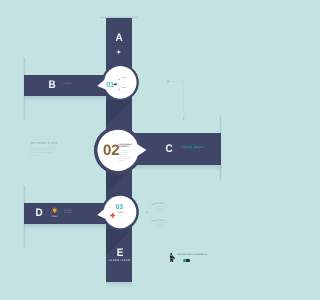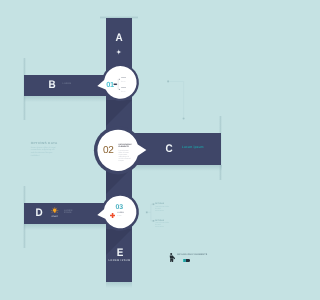--- a/index.html
+++ b/index.html
@@ -5,21 +5,21 @@
   html,body{margin:0;padding:0;}
   body{width:237px;height:300px;overflow:hidden;background:#c5e2e3;
        font-family:"Liberation Sans",sans-serif;-webkit-font-smoothing:antialiased;}
   #stage{position:relative;width:237px;height:300px;overflow:hidden;background:#c5e2e3;
          will-change:transform;transform:translateZ(0);}
   #art{position:absolute;left:0;top:0;}
   .ov{position:absolute;white-space:nowrap;-webkit-font-smoothing:antialiased;text-rendering:geometricPrecision;}
   .letter{color:#f0f5f8;font-weight:bold;font-size:11px;line-height:11px;transform:scaleX(0.9);transform-origin:center;}
   .num1{color:#4fc3d3;font-weight:bold;font-size:7.4px;line-height:7.4px;letter-spacing:-.3px;}
   .num3{color:#48b0c0;font-weight:bold;font-size:6.9px;line-height:6.9px;letter-spacing:-.2px;}
-  .num2{color:#8a6230;font-weight:normal;font-size:10px;line-height:11.5px;letter-spacing:-.2px;}
+  .num2{color:#8a6230;font-weight:bold;font-size:15px;line-height:11.5px;letter-spacing:-.2px;}
   .ln1{color:#8e939e;font-weight:bold;font-size:1.35px;line-height:1.6px;letter-spacing:.03px;}
   .ln2{color:#c9ccd3;font-size:1.25px;line-height:1.35px;letter-spacing:.0px;}
   .hd2{color:#50505a;font-weight:bold;font-size:1.85px;line-height:2.1px;letter-spacing:.02px;}
   .bd2{color:#c2c5cc;font-size:1.7px;line-height:2.05px;}
   .ln1b{color:#8e939e;font-weight:bold;font-size:1.8px;line-height:2px;letter-spacing:.03px;}
   .cap{color:#6d7690;font-weight:bold;font-size:2.2px;line-height:2.4px;letter-spacing:.12px;}
   .startlbl{color:#c5cbd6;font-weight:bold;font-size:1.9px;line-height:2px;letter-spacing:.1px;}
   .ccap{color:#1f9ba3;font-weight:bold;font-size:3.4px;line-height:3.6px;letter-spacing:.05px;}
   .ecap{color:#b9c0cc;font-weight:bold;font-size:2.6px;line-height:2.8px;letter-spacing:.35px;}
   .ftr{color:#6d8890;font-weight:bold;font-size:2.2px;line-height:2.4px;letter-spacing:.12px;}

